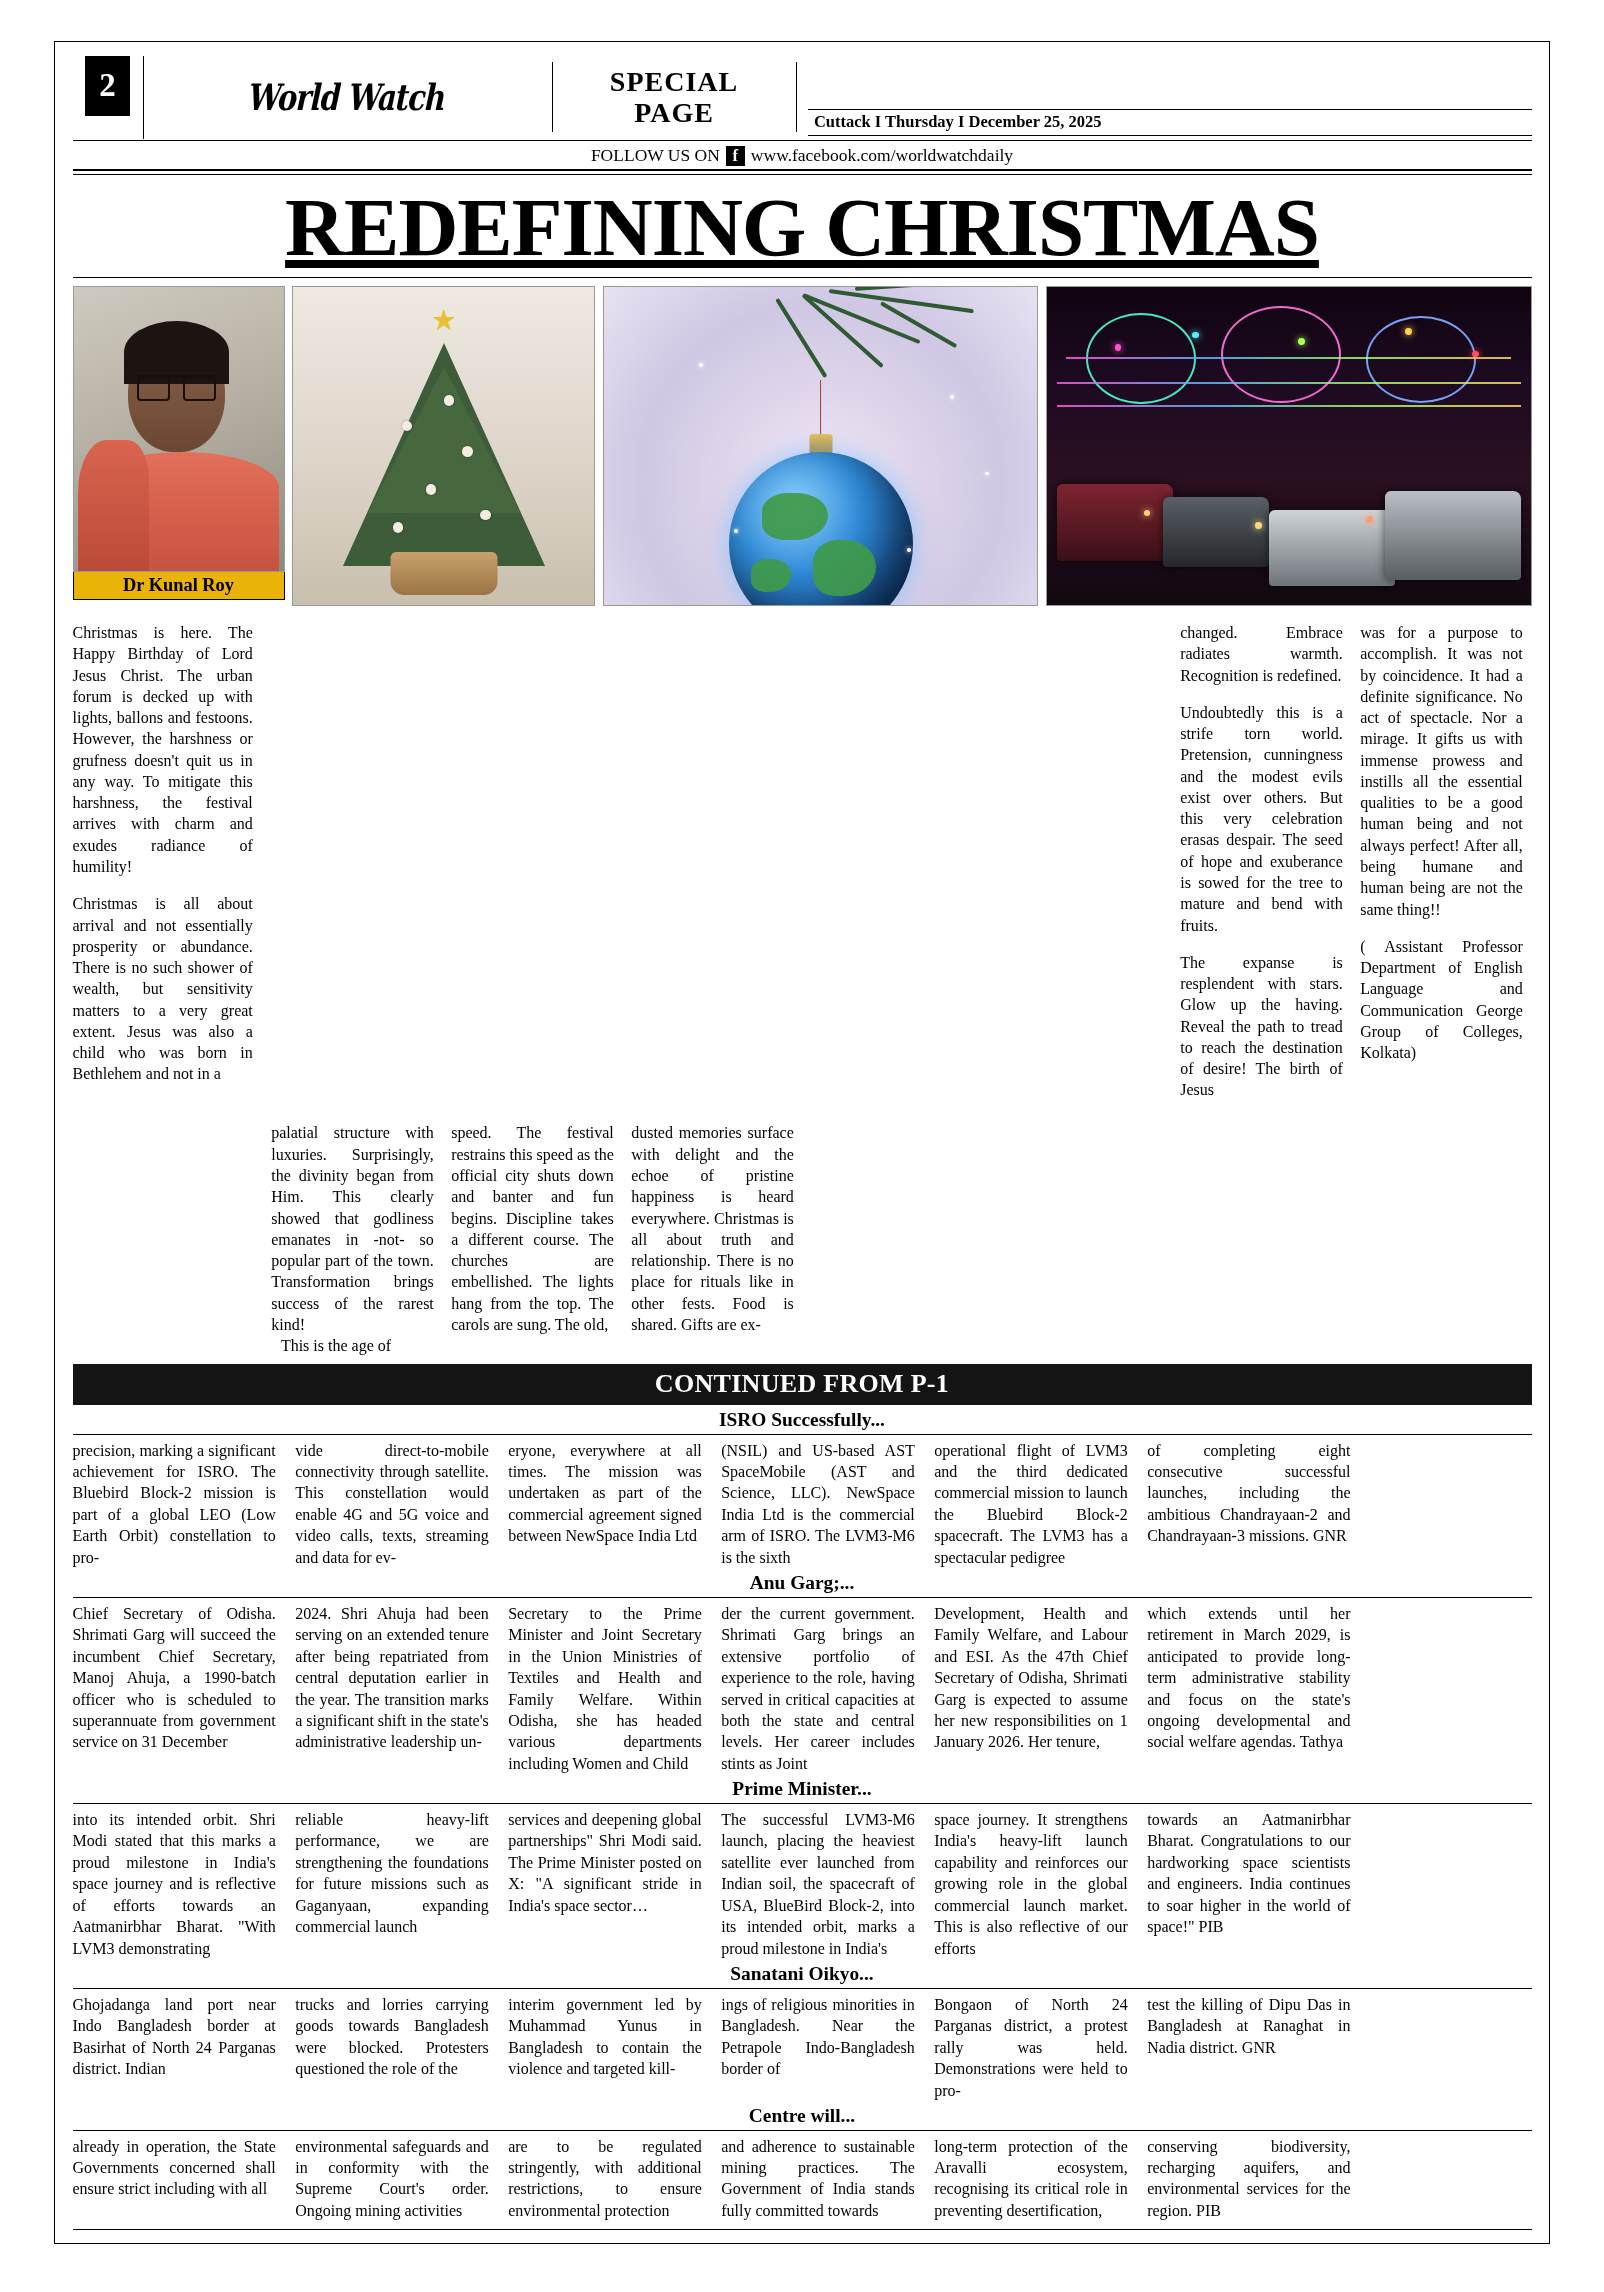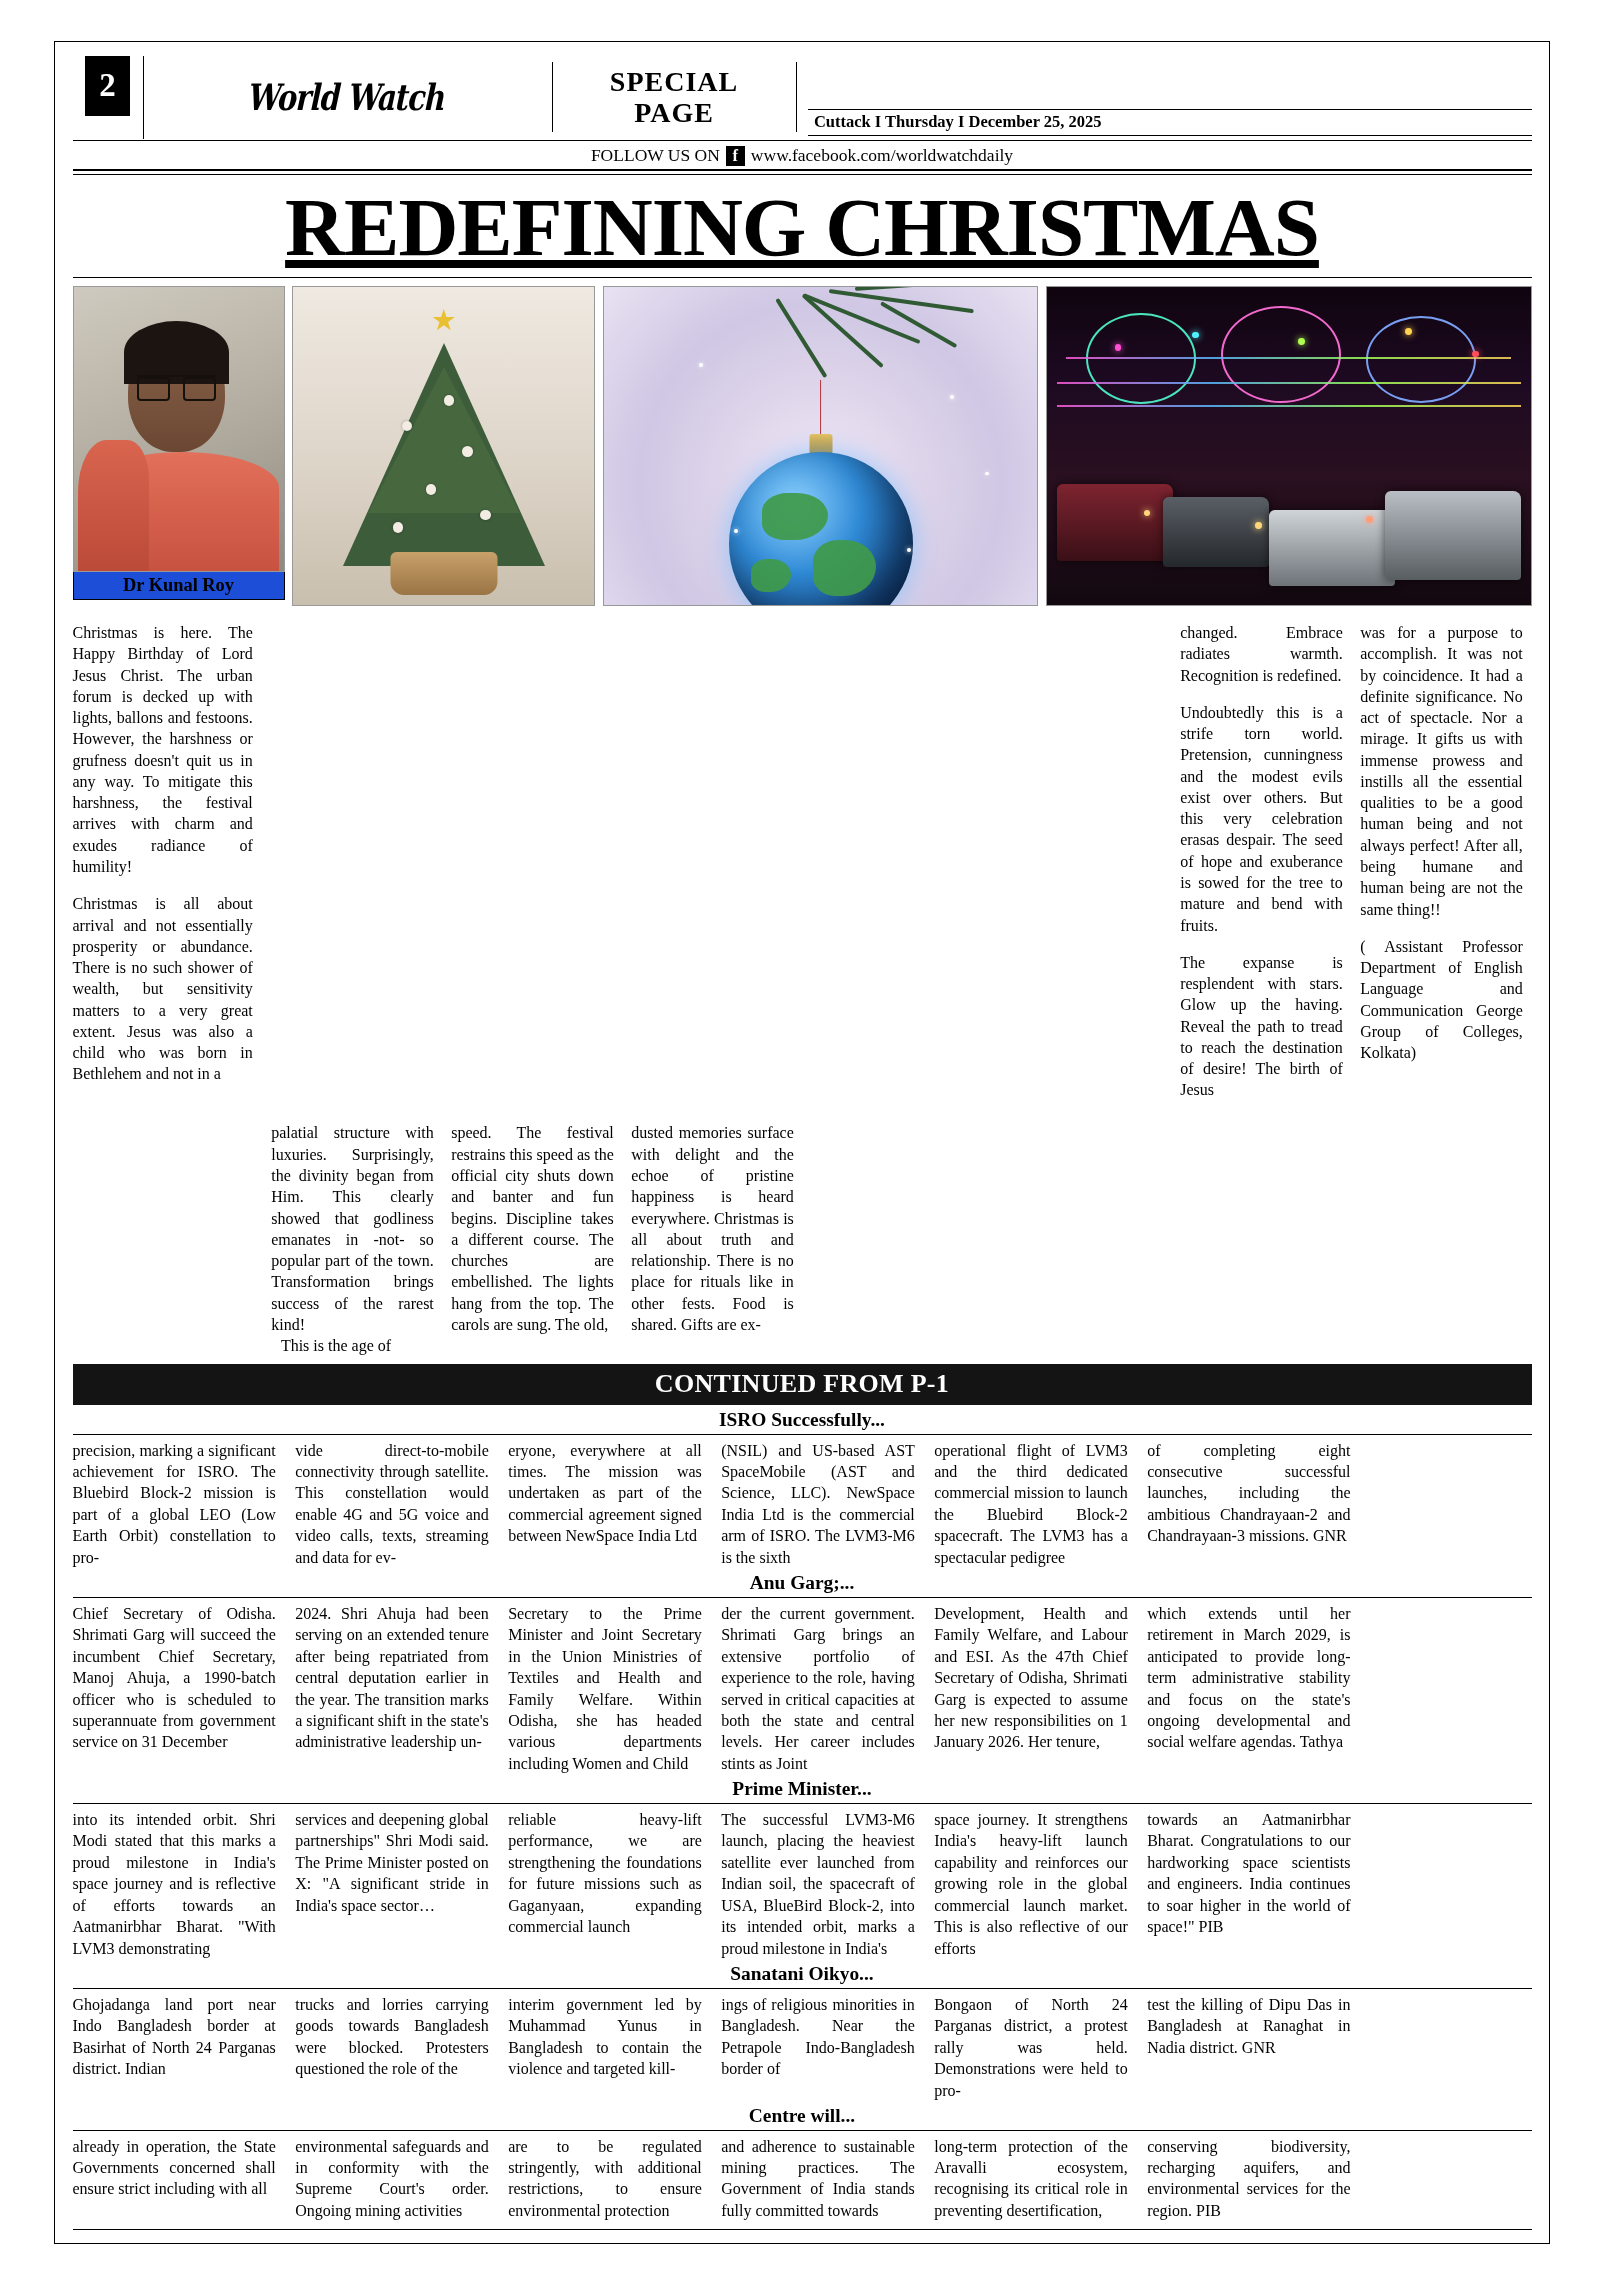--- a/index.html
+++ b/index.html
@@ -220,21 +220,21 @@
   }
   .author-img .glasses:before { left: 0; }
   .author-img .glasses:after { right: 0; }
   .author-img .arm {
     position: absolute;
     left: 2%; bottom: 0; width: 34%; height: 46%;
     background: linear-gradient(#d9654f,#bb4a38);
     border-radius: 40% 30% 0 0;
   }
   .author-caption {
-    background: #1d4ed8;
+    background: #eab308;
     border: 1px solid #000;
     text-align: center;
     font-weight: bold;
     font-size: 18.4px;
     padding: 2.9px 0;
     margin-top: -1px;
   }
 
   .tree-img {
     width: 100%; height: 100%;
@@ -597,22 +597,22 @@
     <div class="sc">2024. Shri Ahuja had been serving on an extended tenure after being repatriated from central deputation earlier in the year. The transition marks a significant shift in the state's administrative leadership un-</div>
     <div class="sc">Secretary to the Prime Minister and Joint Secretary in the Union Ministries of Textiles and Health and Family Welfare. Within Odisha, she has headed various departments including Women and Child</div>
     <div class="sc">der the current government. Shrimati Garg brings an extensive portfolio of experience to the role, having served in critical capacities at both the state and central levels. Her career includes stints as Joint</div>
     <div class="sc">Development, Health and Family Welfare, and Labour and ESI. As the 47th Chief Secretary of Odisha, Shrimati Garg is expected to assume her new responsibilities on 1 January 2026. Her tenure,</div>
     <div class="sc">which extends until her retirement in March 2029, is anticipated to provide long-term administrative stability and focus on the state's ongoing developmental and social welfare agendas. Tathya</div>
   </div>
 
   <div class="section-head">Prime Minister...</div>
   <div class="story-cols">
     <div class="sc">into its intended orbit. Shri Modi stated that this marks a proud milestone in India's space journey and is reflective of efforts towards an Aatmanirbhar Bharat. "With LVM3 demonstrating</div>
+    <div class="sc">reliable heavy-lift performance, we are strengthening the foundations for future missions such as Gaganyaan, expanding commercial launch</div>
     <div class="sc">services and deepening global partnerships" Shri Modi said. The Prime Minister posted on X: "A significant stride in India's space sector…</div>
-    <div class="sc">reliable heavy-lift performance, we are strengthening the foundations for future missions such as Gaganyaan, expanding commercial launch</div>
     <div class="sc">The successful LVM3-M6 launch, placing the heaviest satellite ever launched from Indian soil, the spacecraft of USA, BlueBird Block-2, into its intended orbit, marks a proud milestone in India's</div>
     <div class="sc">space journey. It strengthens India's heavy-lift launch capability and reinforces our growing role in the global commercial launch market. This is also reflective of our efforts</div>
     <div class="sc">towards an Aatmanirbhar Bharat. Congratulations to our hardworking space scientists and engineers. India continues to soar higher in the world of space!" PIB</div>
   </div>
 
   <div class="section-head">Sanatani Oikyo...</div>
   <div class="story-cols">
     <div class="sc">Ghojadanga land port near Indo Bangladesh border at Basirhat of North 24 Parganas district. Indian</div>
     <div class="sc">trucks and lorries carrying goods towards Bangladesh were blocked. Protesters questioned the role of the</div>
     <div class="sc">interim government led by Muhammad Yunus in Bangladesh to contain the violence and targeted kill-</div>

